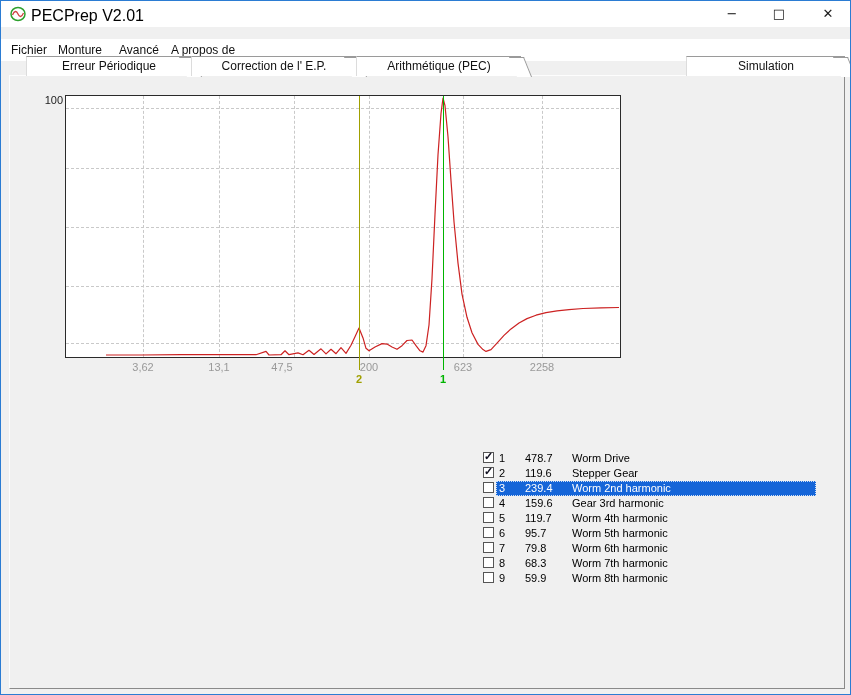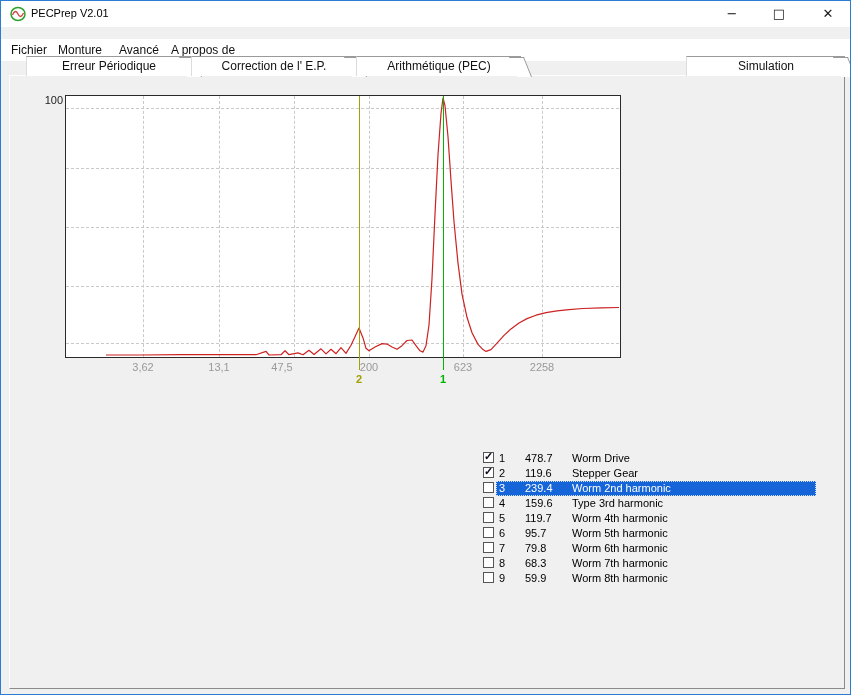--- a/index.html
+++ b/index.html
@@ -4,21 +4,21 @@
 <style>
   * { box-sizing: border-box; margin:0; padding:0; }
   html,body { width:851px; height:695px; }
   body { font-family:"Liberation Sans", sans-serif; font-size:11px; color:#000; }
   #window { position:relative; width:851px; height:695px; background:#f0f0f0;
             border:1px solid #2b7cd3; overflow:hidden; }
   .abs { position:absolute; }
 
   
   .titlebar { left:0; top:0; width:100%; height:26px; background:#fff; }
-  .title-text { left:30px; top:6px; font-size:11px; }
+  .title-text { left:30px; top:6px; font-size:16px; }
   .winbtn { top:0; width:34px; height:25px; display:flex; align-items:center; justify-content:center;
             font-size:13px; color:#1a1a1a; font-family:"DejaVu Sans",sans-serif; }
   .menubar { left:0; top:38px; width:100%; height:22px; background:#fff; }
   .menu-item { top:4px; font-size:12px; color:#111; }
 
   
   .tab { top:55px; height:20px; background:#fff; border-top:1px solid #9a9a9a; border-left:1px solid #dcdcdc;
          text-align:center; font-size:12px; line-height:19px; color:#111; z-index:2; }
   .tab::after { content:""; position:absolute; right:-7px; top:0; width:14px; height:100%;
                 background:#fff; transform:skewX(22deg); border-right:1px solid #9a9a9a;
@@ -380,21 +380,21 @@
         <div class="selbg"></div>
         <span class="cbx11"></span>
         <span class="ptxt" style="left: 20px;">3</span>
         <span class="ptxt" style="left: 46px;">239.4</span>
         <span class="ptxt" style="left: 93px;">Worm 2nd harmonic</span>
       </div>
       <div class="prow" style="top: 48px;">
         <span class="cbx11"></span>
         <span class="ptxt" style="left: 20px;">4</span>
         <span class="ptxt" style="left: 46px;">159.6</span>
-        <span class="ptxt" style="left: 93px;">Type 3rd harmonic</span>
+        <span class="ptxt" style="left: 93px;">Gear 3rd harmonic</span>
       </div>
       <div class="prow" style="top: 63px;">
         <span class="cbx11"></span>
         <span class="ptxt" style="left: 20px;">5</span>
         <span class="ptxt" style="left: 46px;">119.7</span>
         <span class="ptxt" style="left: 93px;">Worm 4th harmonic</span>
       </div>
       <div class="prow" style="top: 78px;">
         <span class="cbx11"></span>
         <span class="ptxt" style="left: 20px;">6</span>

